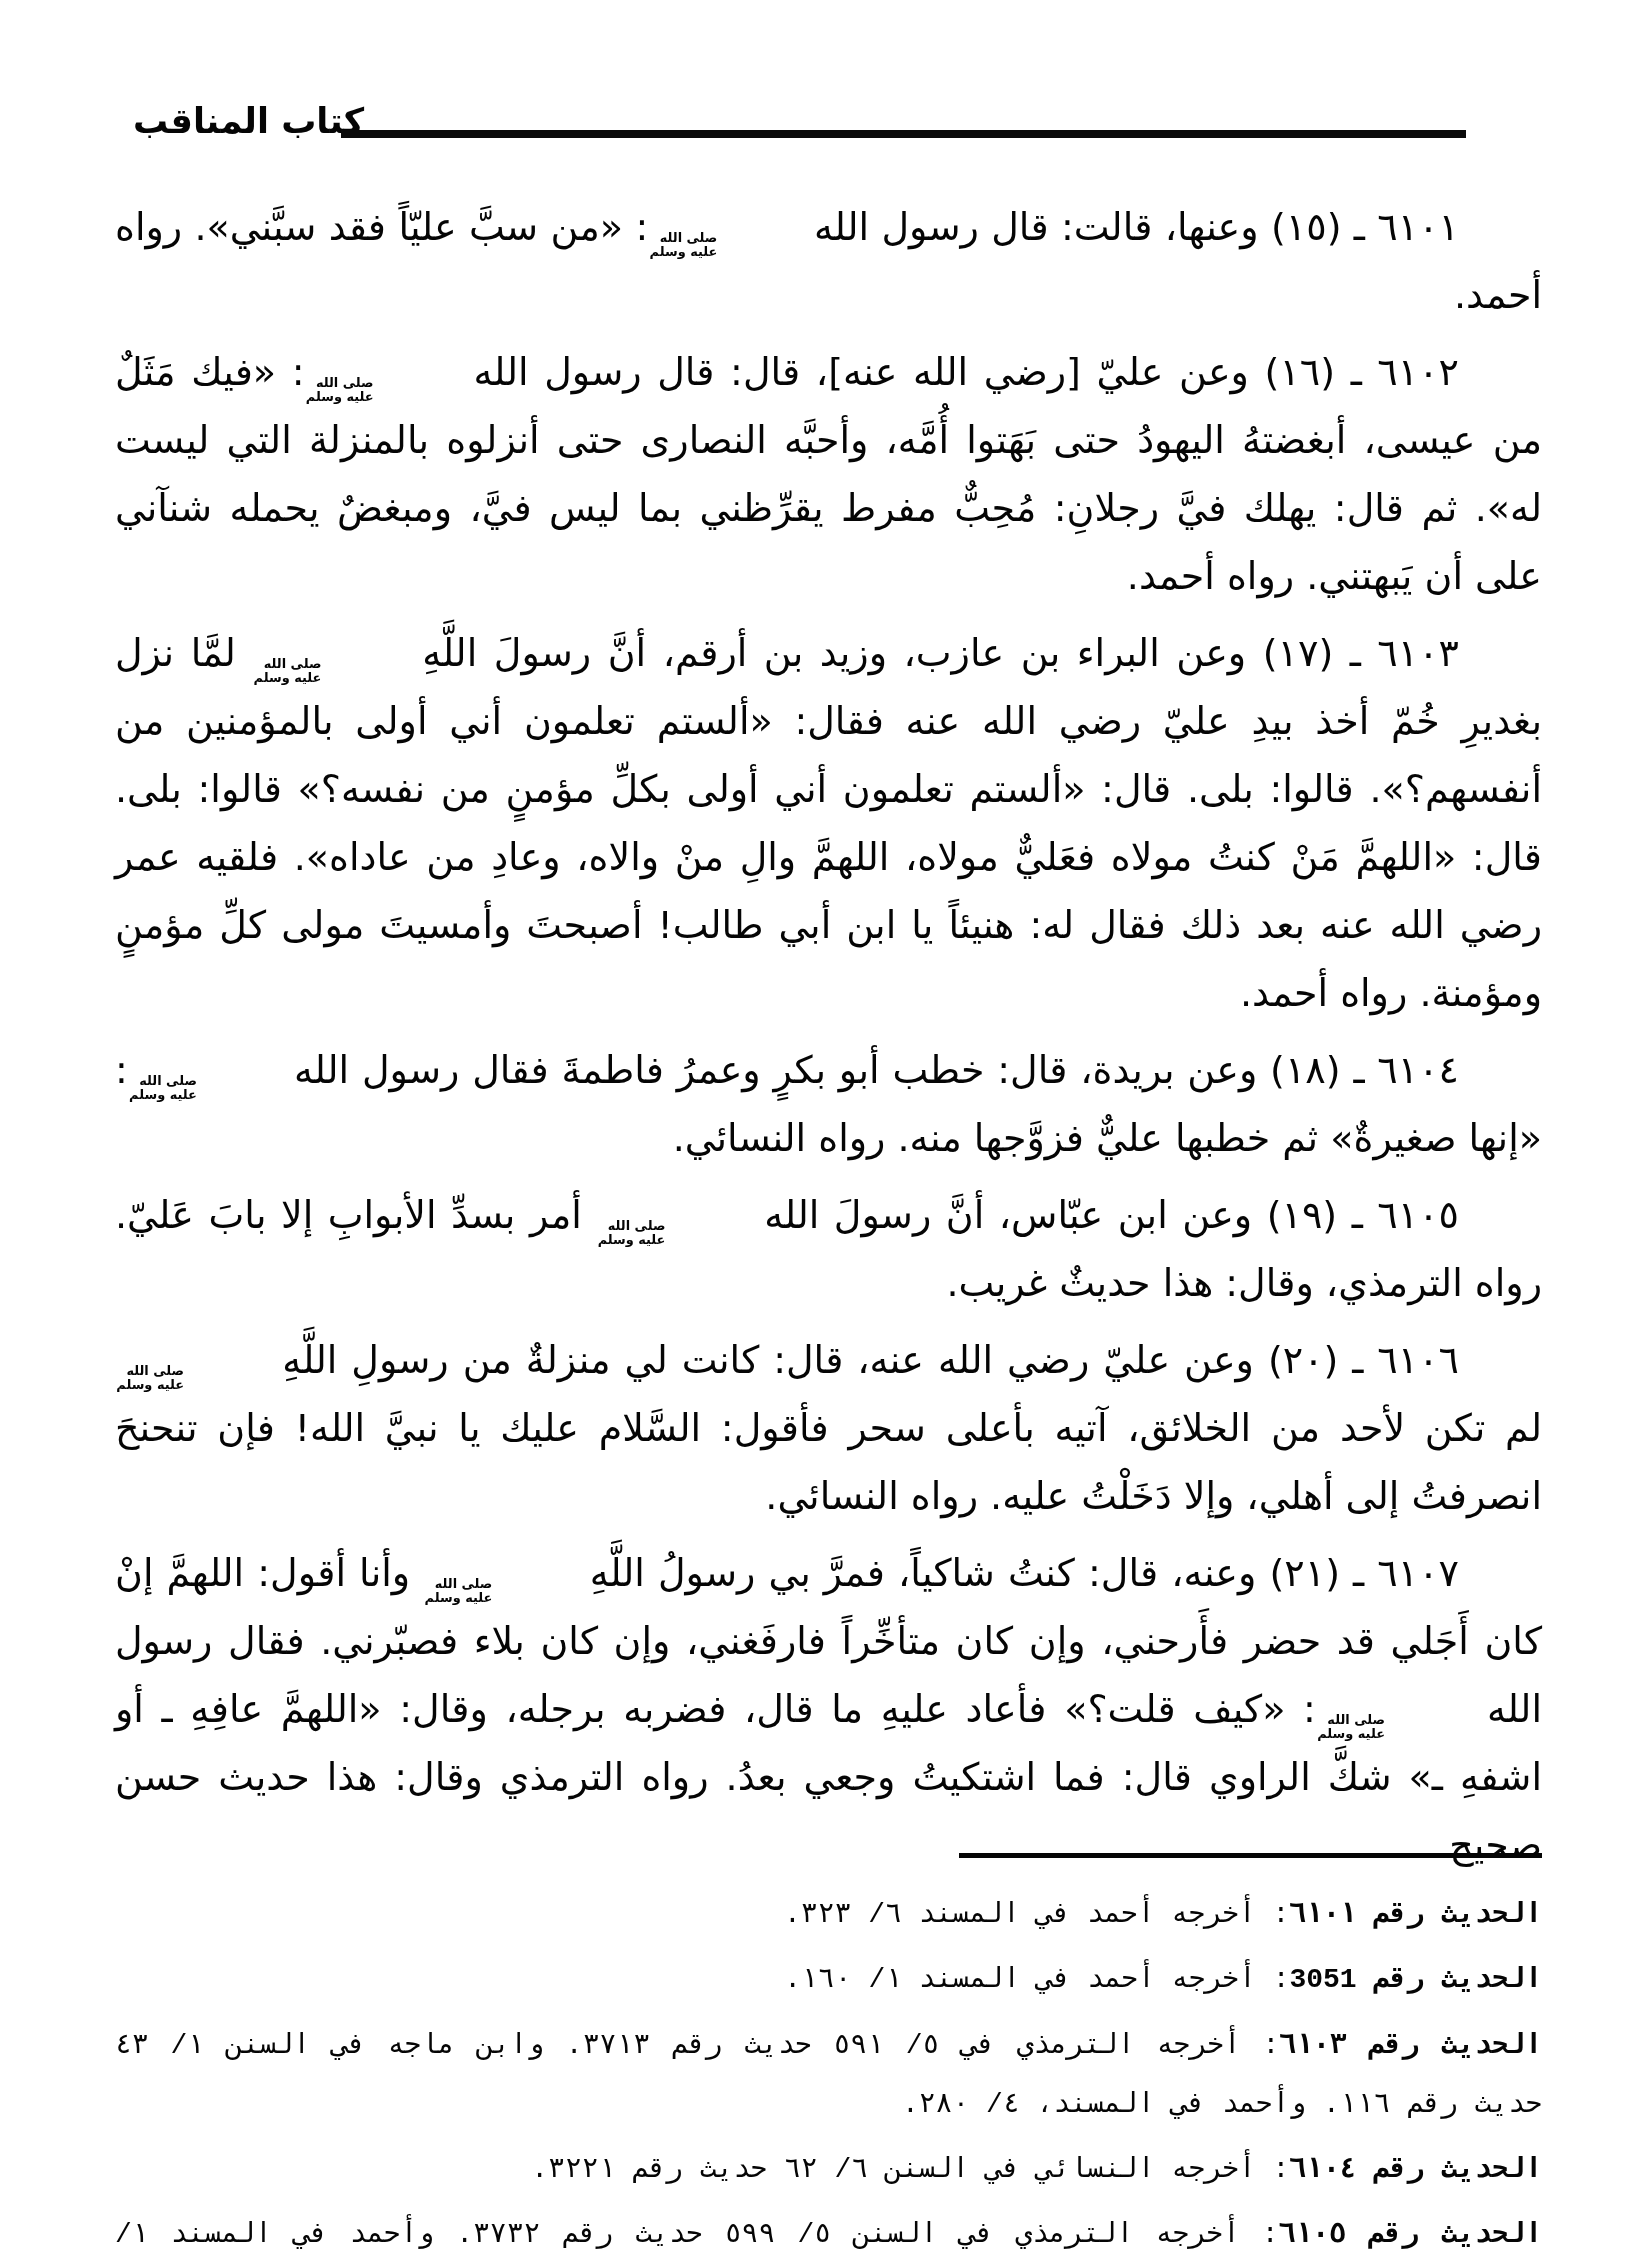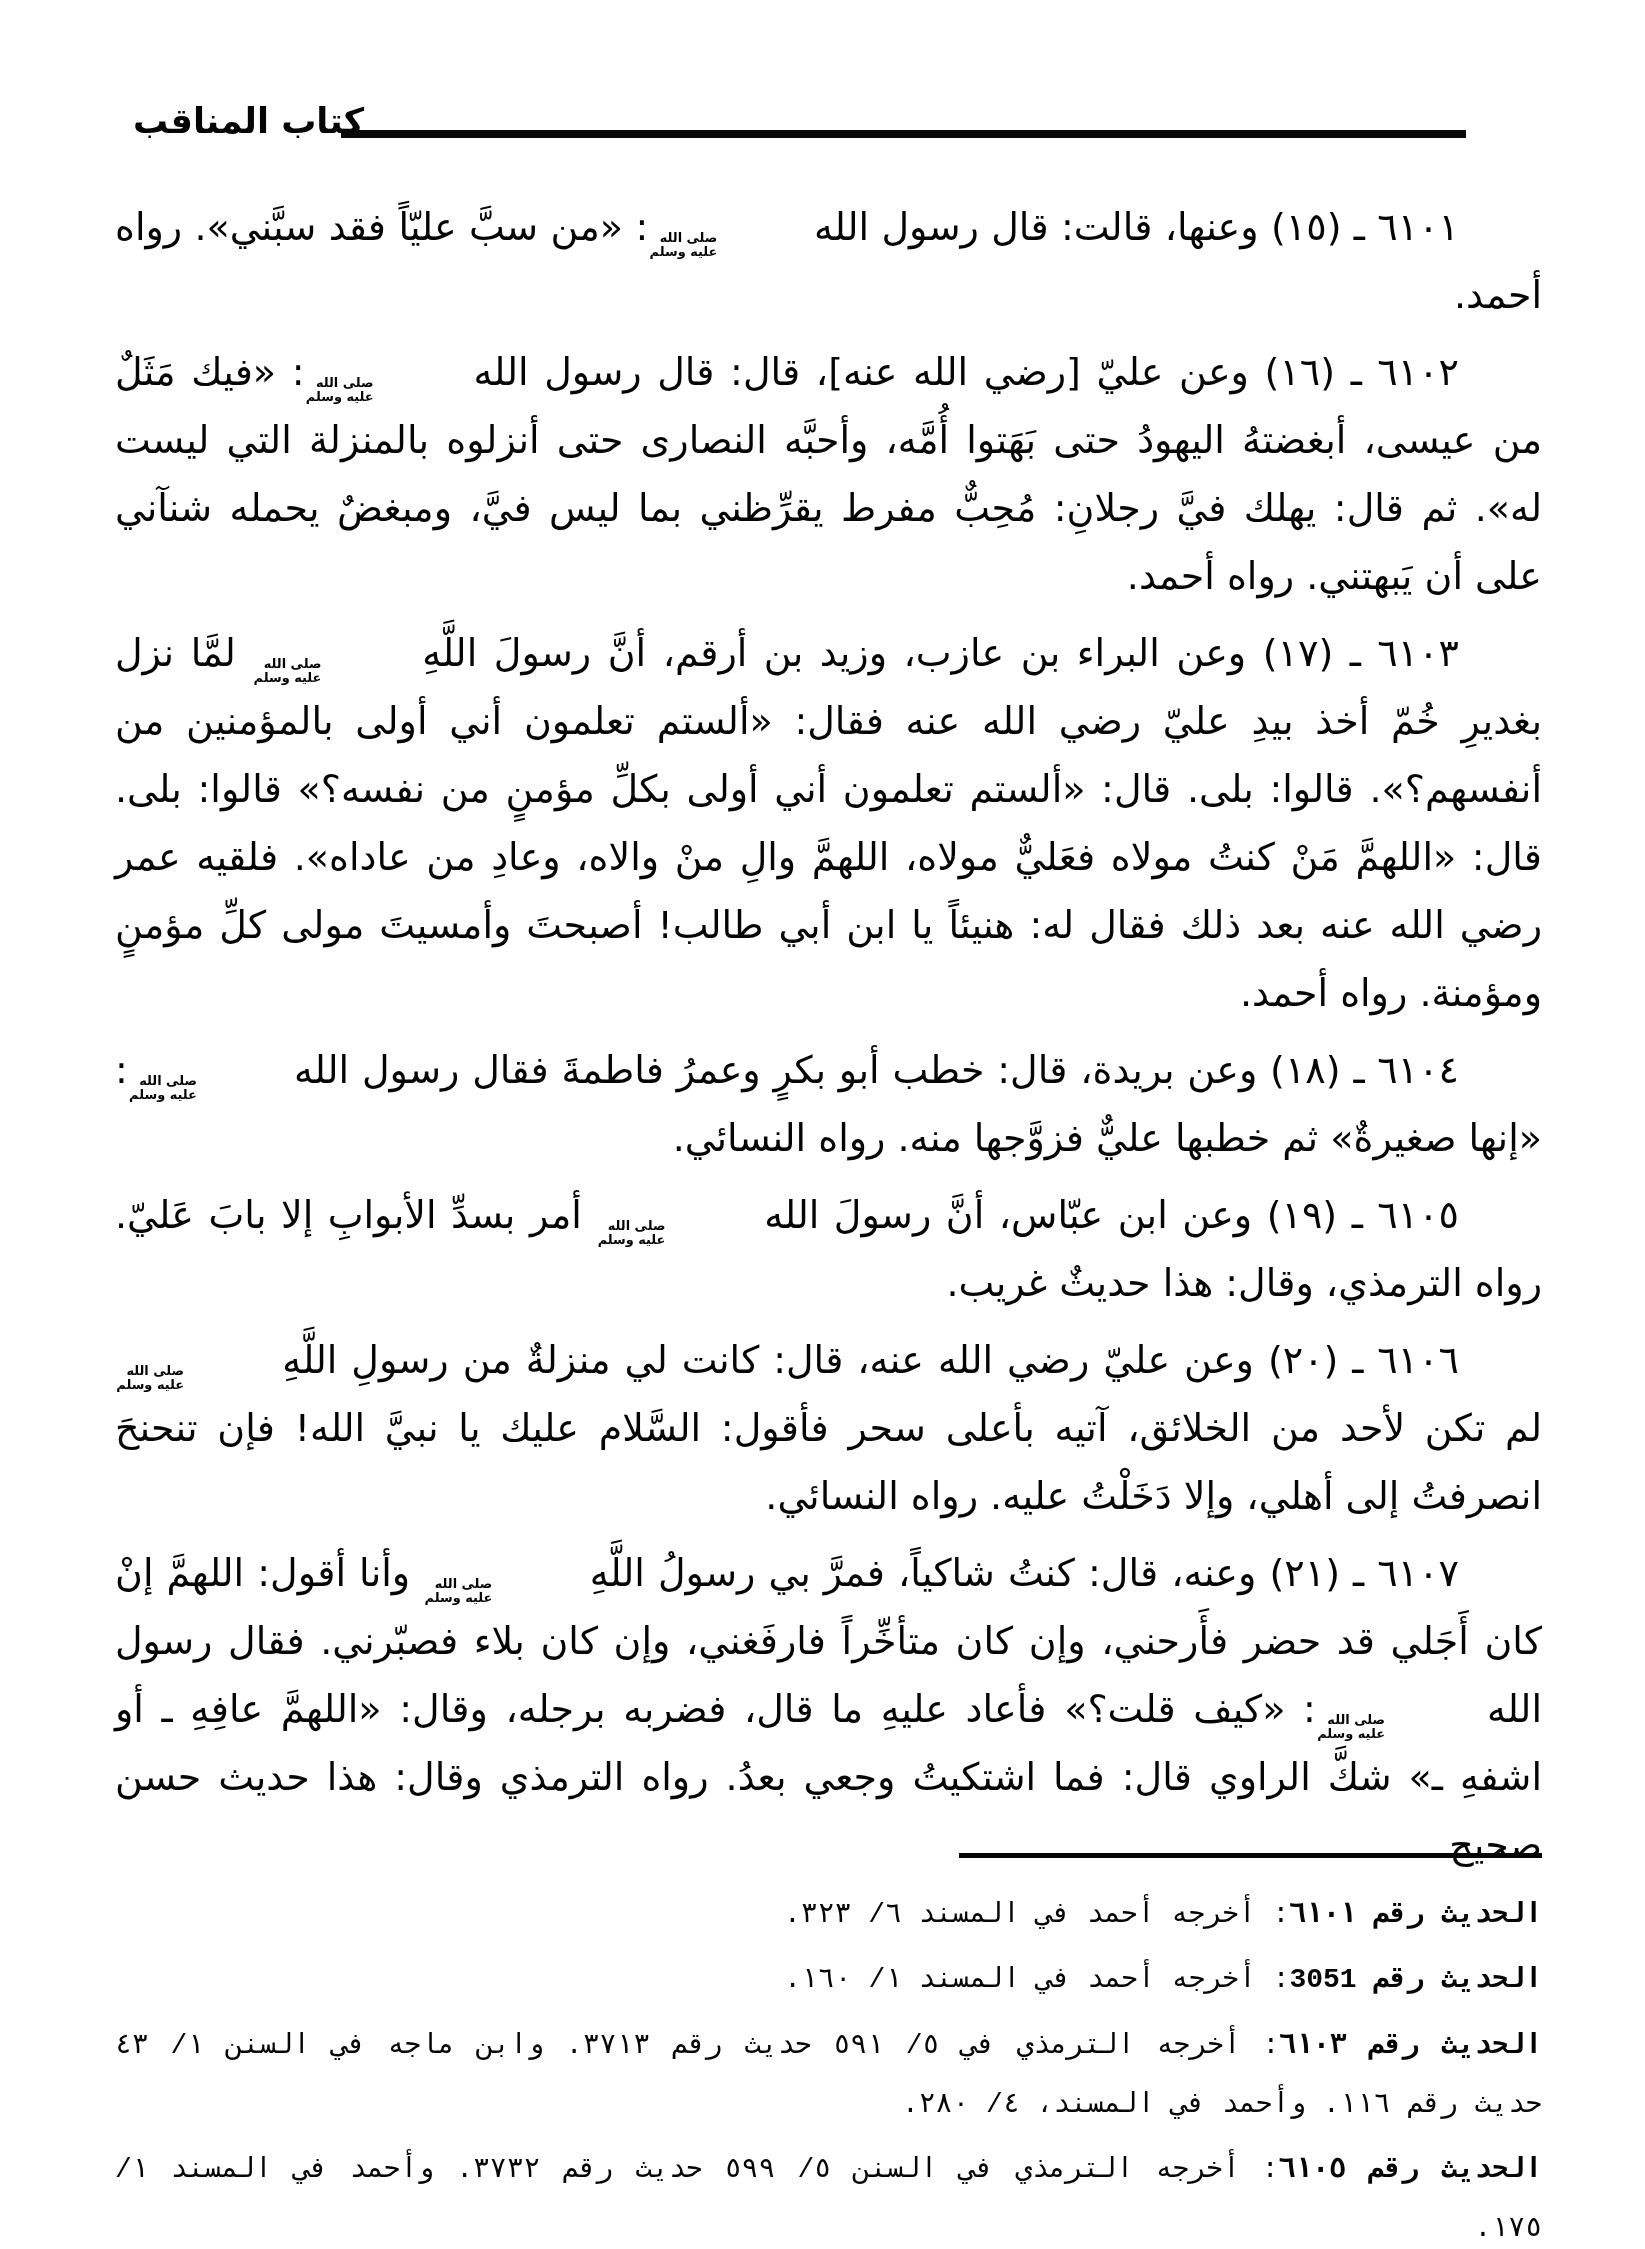--- a/index.html
+++ b/index.html
@@ -91,19 +91,22 @@
     <p>
       <span class="fn-label">الحديث رقم ٦١٠١</span><span>: أخرجه أحمد في المسند ٦/ ٣٢٣.</span>
     </p>
     <p>
       <span class="fn-label">الحديث رقم 3051</span><span>: أخرجه أحمد في المسند ١/ ١٦٠.</span>
     </p>
     <p>
       <span class="fn-label">الحديث رقم ٦١٠٣</span><span>: أخرجه الترمذي في ٥/ ٥٩١ حديث رقم ٣٧١٣. وابن ماجه في السنن ١/ ٤٣ حديث رقم ١١٦. وأحمد في المسند، ٤/ ٢٨٠.</span>
     </p>
     <p>
+      <span class="fn-label">الحديث رقم ٦١٠٤</span><span>: أخرجه النسائي في السنن ٦/ ٦٢ حديث رقم ٣٢٢١.</span>
+    </p>
+    <p>
       <span class="fn-label">الحديث رقم ٦١٠٥</span><span>: أخرجه الترمذي في السنن ٥/ ٥٩٩ حديث رقم ٣٧٣٢. وأحمد في المسند ١/ ١٧٥.</span>
     </p>
 
   </div>
 
 </div>
 
 
 </body></html>

